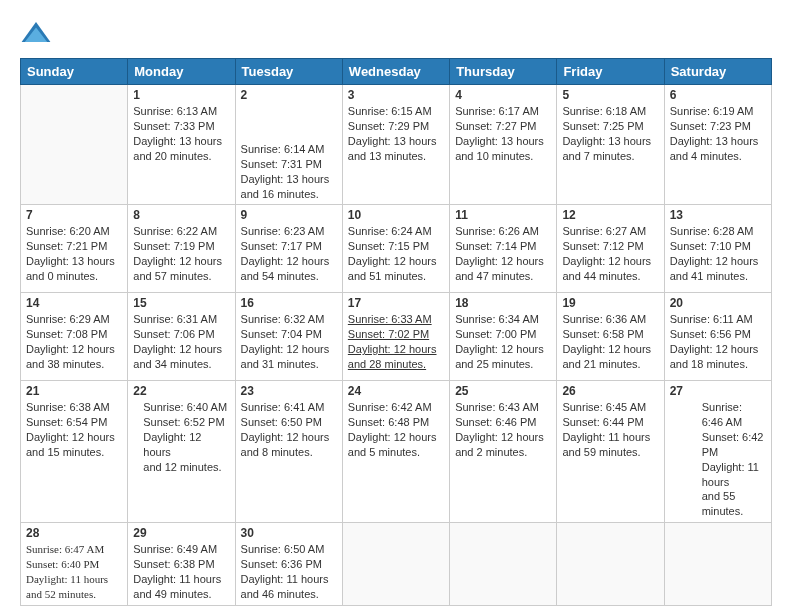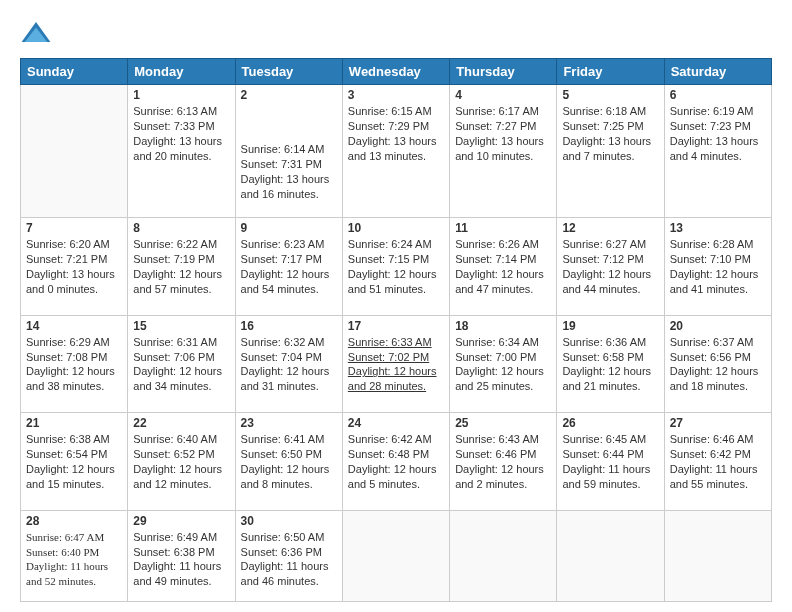--- a/index.html
+++ b/index.html
@@ -270,37 +270,37 @@
           </td>
           <td>
             <span class="day-num">19</span>
             <div class="day-info" style="white-space: pre-line;">Sunrise: 6:36 AM
 Sunset: 6:58 PM
 Daylight: 12 hours
 and 21 minutes.</div>
           </td>
           <td>
             <span class="day-num">20</span>
-            <div class="day-info" style="white-space: pre-line;">Sunrise: 6:37 AM
+            <div class="day-info" style="white-space: pre-line;">Sunrise: 6:11 AM
 Sunset: 6:56 PM
 Daylight: 12 hours
 and 18 minutes.</div>
           </td>
         </tr>
         <tr>
           <td>
             <span class="day-num">21</span>
             <div class="day-info" style="white-space: pre-line;">Sunrise: 6:38 AM
 Sunset: 6:54 PM
 Daylight: 12 hours
 and 15 minutes.</div>
           </td>
           <td>
             <span class="day-num">22</span>
-            <div class="day-info" style="white-space: pre-line;">Sunrise: 6:40 AM
+            <div class="day-info" style="white-space: pre-line; margin-left: 10px;">Sunrise: 6:40 AM
 Sunset: 6:52 PM
 Daylight: 12 hours
 and 12 minutes.</div>
           </td>
           <td>
             <span class="day-num">23</span>
             <div class="day-info" style="white-space: pre-line;">Sunrise: 6:41 AM
 Sunset: 6:50 PM
 Daylight: 12 hours
 and 8 minutes.</div>
@@ -321,21 +321,21 @@
           </td>
           <td>
             <span class="day-num">26</span>
             <div class="day-info" style="white-space: pre-line;">Sunrise: 6:45 AM
 Sunset: 6:44 PM
 Daylight: 11 hours
 and 59 minutes.</div>
           </td>
           <td>
             <span class="day-num">27</span>
-            <div class="day-info" style="white-space: pre-line;">Sunrise: 6:46 AM
+            <div class="day-info" style="white-space: pre-line; margin-left: 32px;">Sunrise: 6:46 AM
 Sunset: 6:42 PM
 Daylight: 11 hours
 and 55 minutes.</div>
           </td>
         </tr>
         <tr class="last-row">
           <td>
             <span class="day-num">28</span>
             <div class="day-info" style="white-space: pre-line; font-family: Liberation Serif, serif;">Sunrise: 6:47 AM
 Sunset: 6:40 PM

